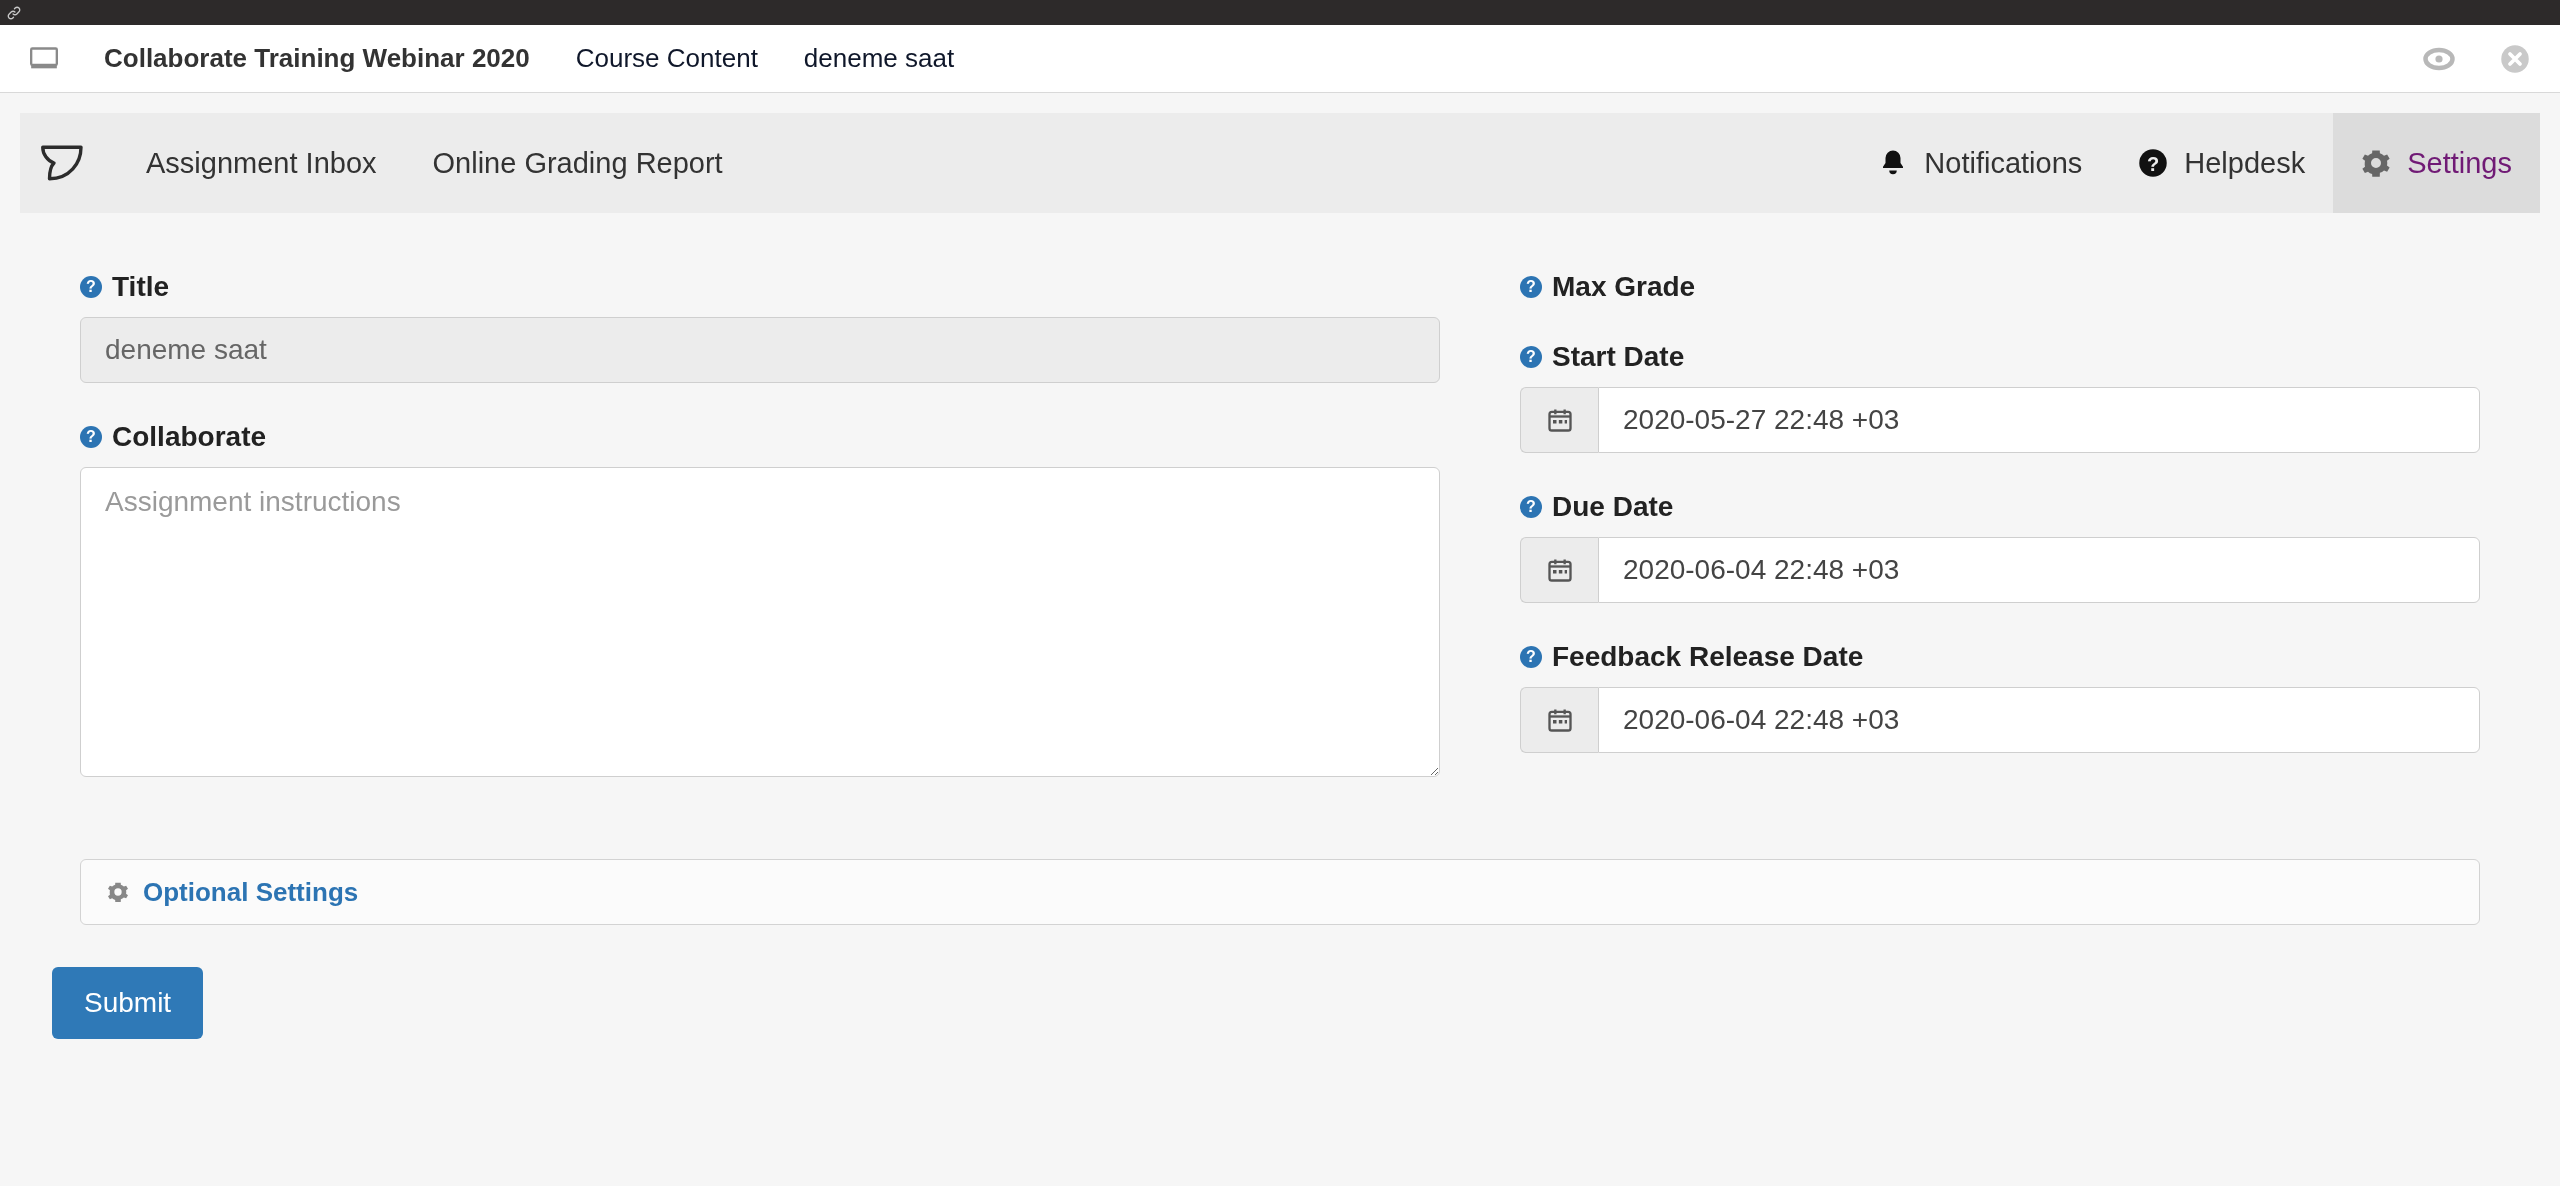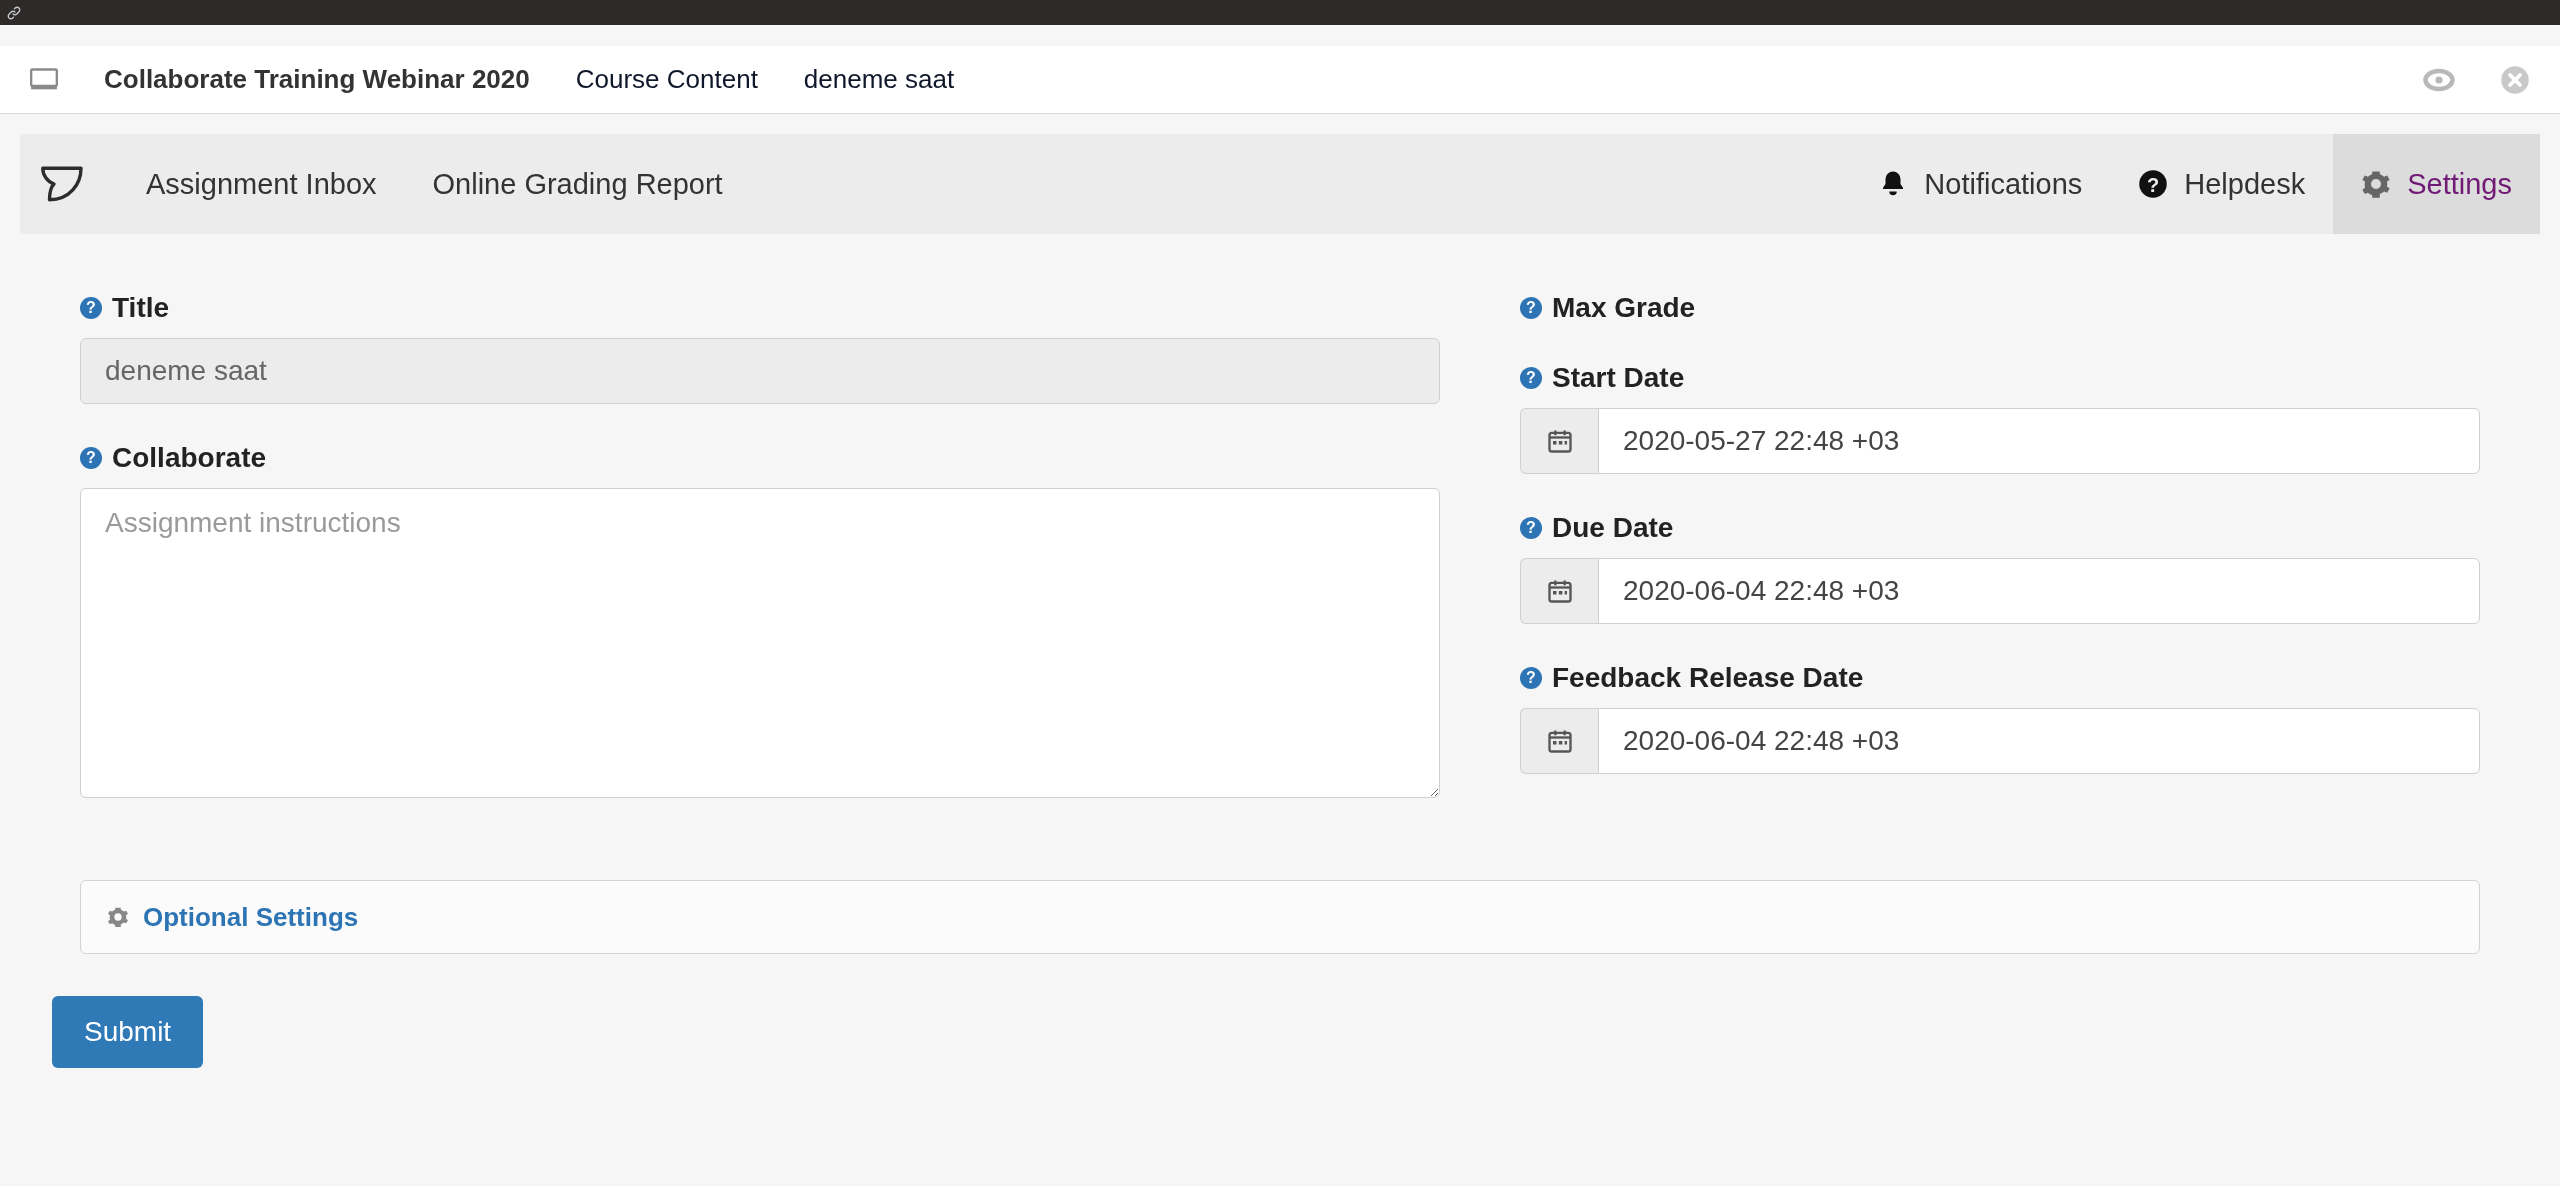--- a/index.html
+++ b/index.html
@@ -9,21 +9,21 @@
   
   .os-bar {
     height: 25px;
     background: #2d2a2a;
     display: flex;
     align-items: center;
     padding: 0 6px;
   }
   .os-bar svg { fill: #c8c8c8; }
 
-  .page { width: 2560px; margin-top: 21px; }
+  .page { width: 2560px; }
 
   
   .crumb-bar {
     height: 68px;
     background: #ffffff;
     border-bottom: 1px solid #d9d9d9;
     display: flex;
     align-items: center;
     padding: 0 30px 0 30px;
     font-size: 26px;
@@ -97,21 +97,21 @@
     display:flex;align-items:center;justify-content:center;
   }
   .date-group .text-input {
     border-radius: 0 6px 6px 0;
   }
 
   
   .optional-wrap { padding: 0 80px; }
   .optional {
     border:1px solid #d3d3d3; border-radius:6px;
-    height:74px; background:#fbfbfb;
+    height:66px; background:#fbfbfb;
     display:flex;align-items:center; padding:0 26px;
     font-size:26px; font-weight:700; color:#2c74b3;
     gap:14px; cursor:pointer;
   }
   .optional .gear { color:#888; font-size:24px; }
 
   .submit-wrap { padding: 42px 52px; }
   .submit-btn {
     background:#2f79b7; color:#fff; border:none;
     font-size:28px; padding: 20px 32px; border-radius:6px;

